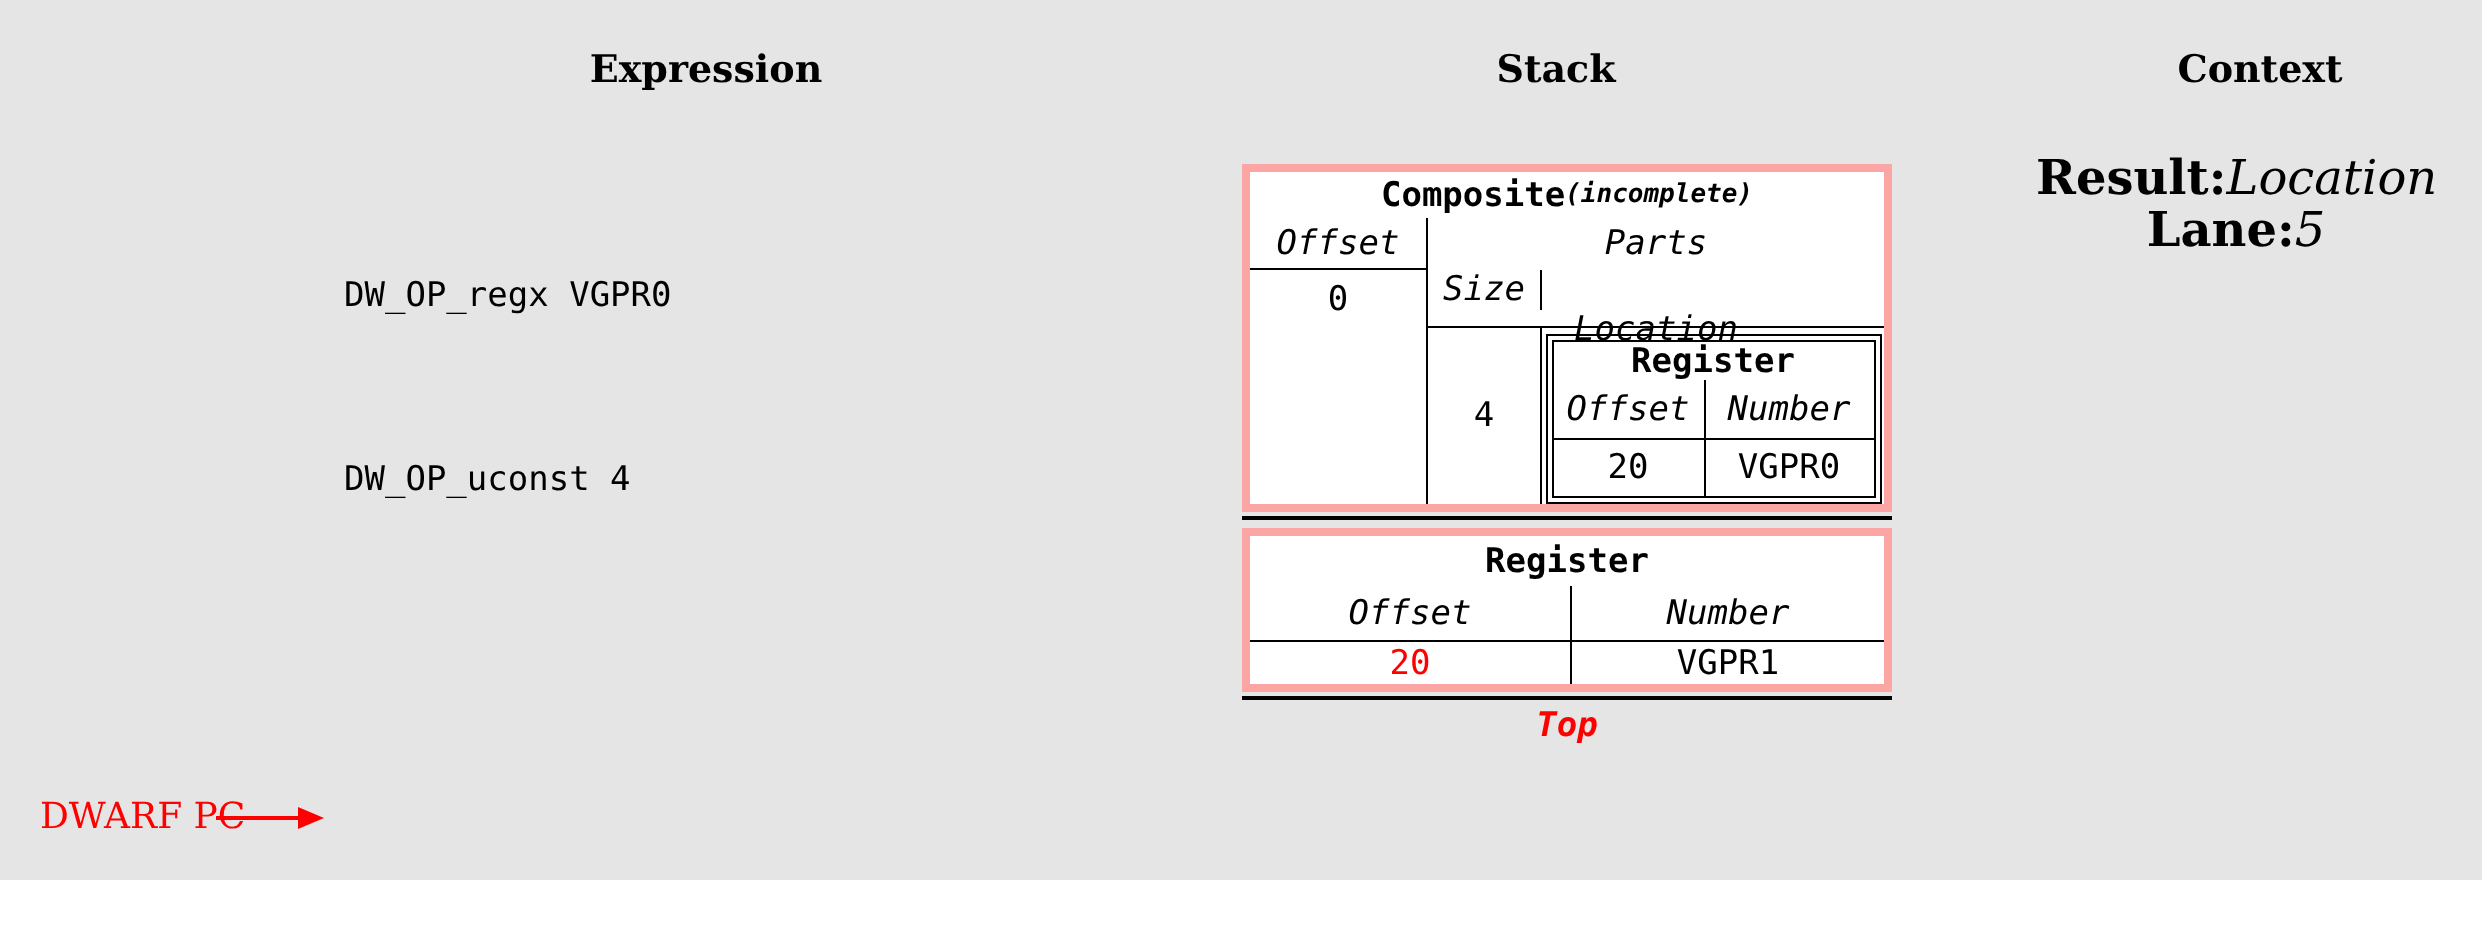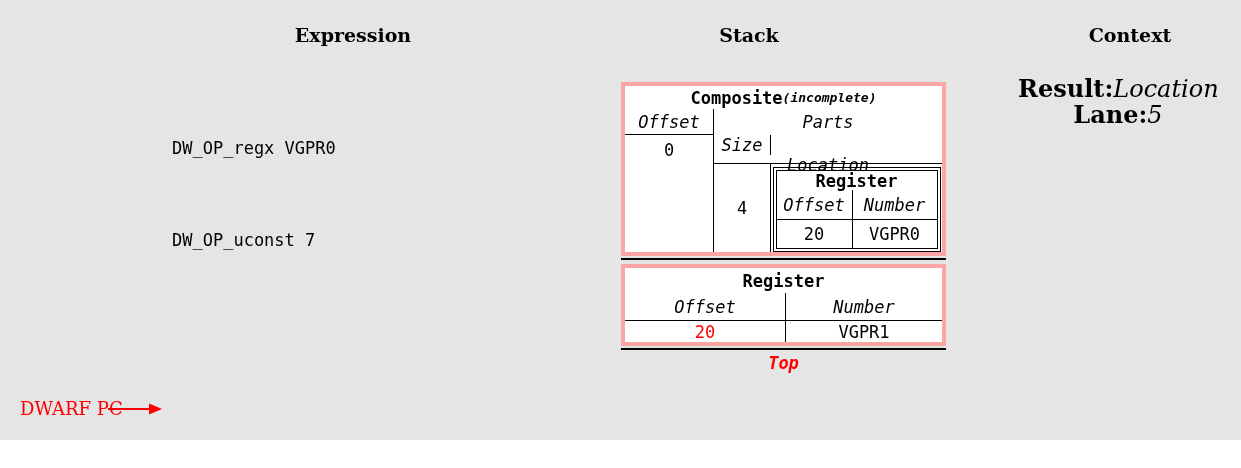--- a/index.html
+++ b/index.html
@@ -14,21 +14,21 @@
   .canvas { position: absolute; left: 0; top: 0; width: 1241px; height: 440px; background: #e5e5e5; }
 
   
   .col-hdr {
     position: absolute; top: 25px; width: 220px;
     text-align: center;
     font-family: "DejaVu Serif", serif;
     font-weight: bold; font-size: 19px; line-height: 21px;
   }
   #hdr-expression { left: 243px; }
-  #hdr-stack { left: 639px; }
+  #hdr-stack { left: 668px; }
   #hdr-context { left: 1020px; }
 
   
   .expr-list {
     position: absolute; left: 172px; top: 72px;
     font-size: 17px; line-height: 30.55px; white-space: pre;
   }
 
   
   .dwarf-pc-label {
@@ -102,21 +102,21 @@
 <body>
 
 <div class="canvas">
 
   <div class="col-hdr" id="hdr-expression">Expression</div>
   <div class="col-hdr" id="hdr-stack">Stack</div>
   <div class="col-hdr" id="hdr-context">Context</div>
 
   <div class="expr-list">
     <div class="op">DW_OP_regx VGPR0</div>
-    <div class="op">DW_OP_uconst 7</div>
+    <div class="op">DW_OP_uconst 4</div>
     
     
     
     
     
     
     
     
   </div>
 

